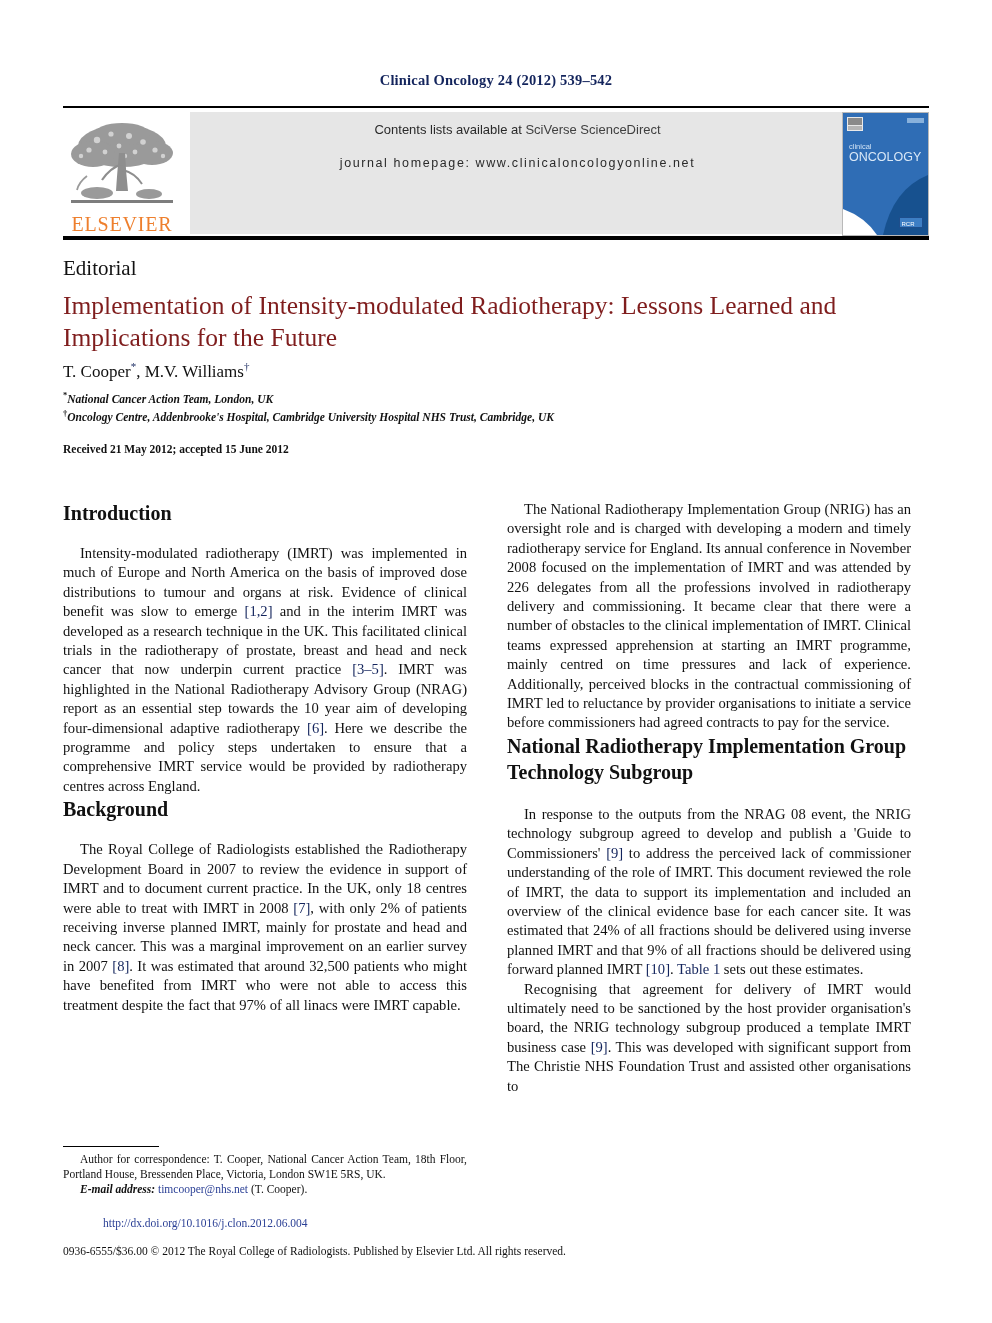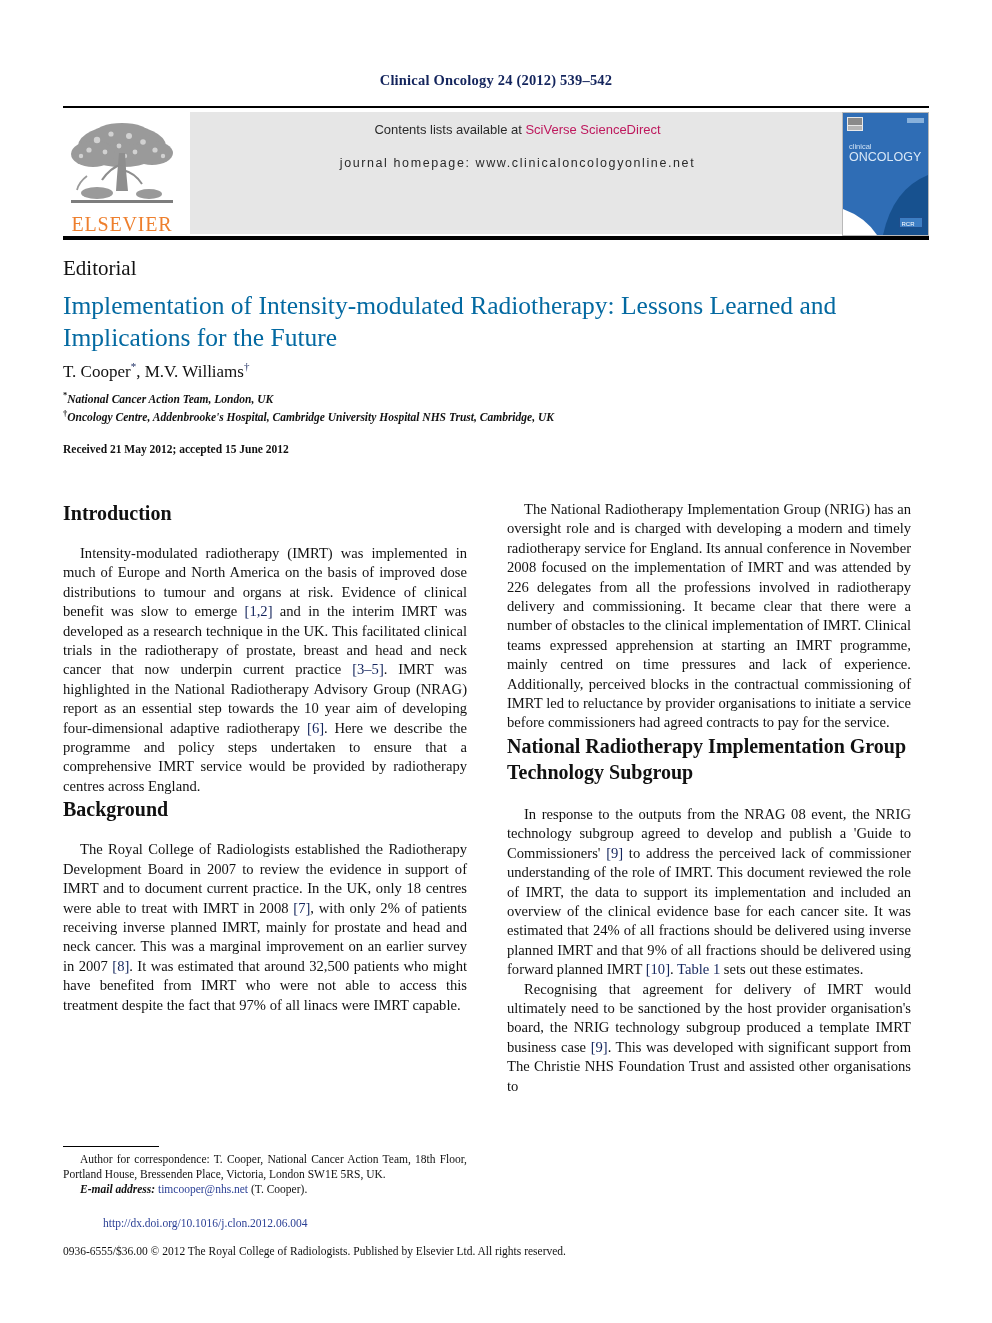--- a/index.html
+++ b/index.html
@@ -93,21 +93,21 @@
     flex-direction: column;
     align-items: center;
   }
   .contents-line {
     margin-top: 10px;
     font-family: "Liberation Sans", sans-serif;
     font-size: 13px;
     color: #2a2a2a;
   }
   .contents-line .sd {
-    color: #be185d;
+    color: #404040;
   }
   .journal-name {
     margin-top: 17px;
     font-family: "Liberation Serif", serif;
     font-size: 32px;
     color: #111;
     letter-spacing: 0.2px;
   }
   .homepage-line {
     margin-top: 19px;
@@ -137,21 +137,21 @@
     color: #111;
   }
   .art-title {
     position: absolute;
     left: 63px;
     top: 290px;
     width: 810px;
     font-family: "Liberation Serif", serif;
     font-size: 25.5px;
     line-height: 32px;
-    color: #0369a1;
+    color: #7f1d1d;
   }
   .art-authors {
     position: absolute;
     left: 63px;
     top: 360px;
     font-family: "Liberation Serif", serif;
     font-size: 17px;
     color: #111;
   }
   .art-authors sup {

